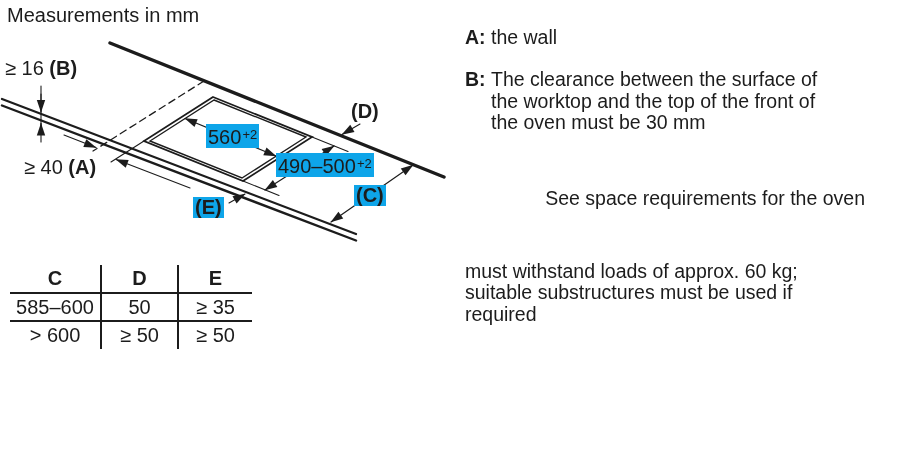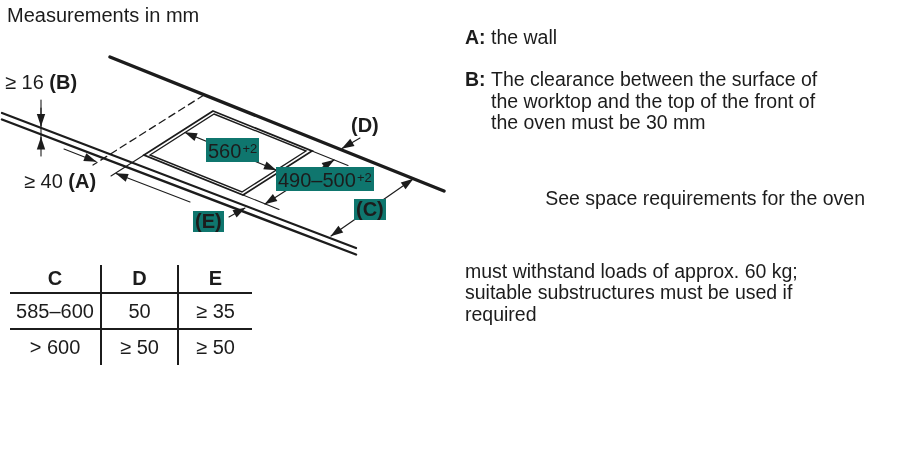--- a/index.html
+++ b/index.html
@@ -3,35 +3,35 @@
 <meta charset="utf-8">
 <style>
   * { margin:0; padding:0; box-sizing:border-box; }
   html,body { width:900px; height:450px; background:#ffffff; overflow:hidden;
               font-family:"Liberation Sans", sans-serif; color:#1c1c1c; }
   .page { position:relative; width:900px; height:450px; background:#ffffff; }
 
   .page-title { position:absolute; left:7px; top:4px; font-size:20px; line-height:22px; }
 
   
-  .diagram { position:absolute; left:0; top:14px; width:460px; height:255px;padding-left:48px; }
+  .diagram { position:absolute; left:0; top:0; width:460px; height:255px;padding-left:48px; }
   .diagram svg { position:absolute; left:0; top:0; }
   .dlabel { position:absolute; font-size:20px; line-height:21px; white-space:nowrap; }
-  .dlabel.mask { background:#0f766e; padding:0 2px; }
+  .dlabel.mask { background:#0ea5e9; padding:0 2px; }
   .dlabel b, .bold { font-weight:bold; }
   .tol { font-size:13px; vertical-align:5px; margin-left:1px; letter-spacing:0; }
 
   
   .spec-table { position:absolute; left:10px; top:265px; width:242px; }
   .spec-table table { border-collapse:collapse; width:100%; table-layout:fixed;
                       font-size:20px; }
   .spec-table th, .spec-table td { text-align:center; vertical-align:middle;
                       font-weight:normal; padding:0; }
   .spec-table th { font-weight:bold; height:28px; }
-  .spec-table td { height:36px; }
+  .spec-table td { height:28px; }
   .spec-table .c1 { width:91px; } .spec-table .c2 { width:77px; } .spec-table .c3 { width:74px; }
   .spec-table .vline { border-left:2px solid #1c1c1c; border-right:2px solid #1c1c1c; }
   .spec-table tr.rule th, .spec-table tr.rule td { border-bottom:2px solid #1c1c1c; }
 
   
   .notes { position:absolute; left:465px; top:27px; width:400px;
            font-size:19.5px; line-height:21.4px; }
   .note-row { display:flex; }
   .note-label { width:26px; font-weight:bold; flex:0 0 26px; }
   .note-b { margin-top:21px; }

